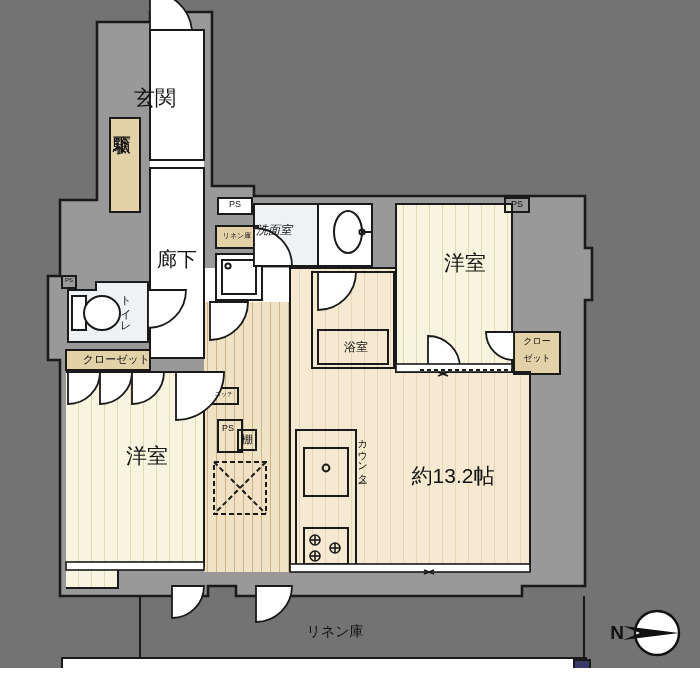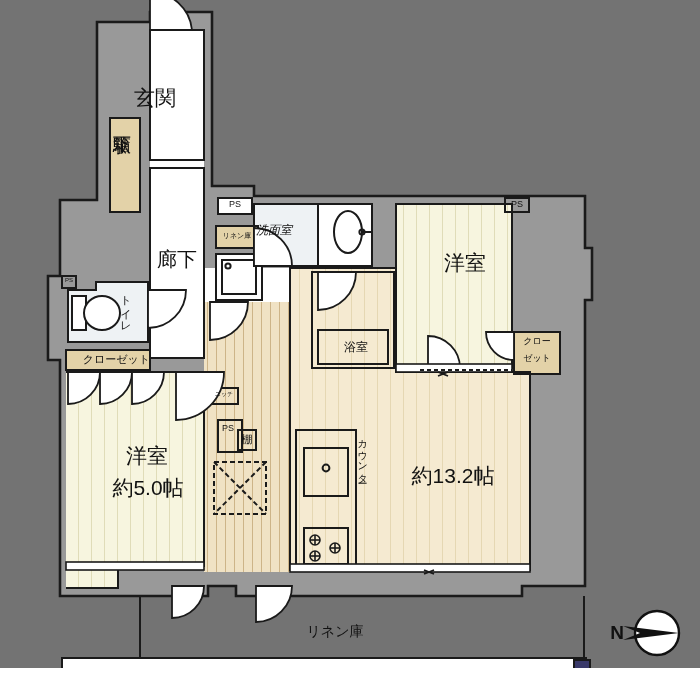--- a/index.html
+++ b/index.html
@@ -244,21 +244,20 @@
 <div class="lbl" style="left:334px;top:300px;width:44px;font-size:12px;margin-top:41px;">浴室</div>
 
 <div class="lbl tiny2" style="left:217px;top:232px;width:40px;font-size:7px;">リネン庫</div>
 
 <div class="lbl" style="left:424px;top:251px;width:82px;font-size:21px;">洋室</div>
 
 <div class="lbl" style="left:514px;top:336px;width:46px;font-size:9px;">クロー</div>
 <div class="lbl" style="left:514px;top:353px;width:46px;font-size:9px;">ゼット</div>
 
 <div class="lbl" style="left:106px;top:444px;width:82px;font-size:21px;">洋室</div>
-<div class="lbl" style="left:92px;top:476px;width:112px;font-size:21px;">約5.0帖</div>
 
 <div class="lbl" style="left:392px;top:464px;width:122px;font-size:21px;">約13.2帖</div>
 
 <div class="vlbl" style="left:357px;top:432px;font-size:10px;">カウンター</div>
 
 <div class="lbl" style="left:282px;top:624px;width:106px;font-size:14px;">リネン庫</div>
 
 <div class="lbl tiny" style="left:218px;top:199px;width:34px;font-size:9px;">PS</div>
 <div class="lbl tiny" style="left:505px;top:199px;width:24px;font-size:9px;">PS</div>
 <div class="lbl tiny2" style="left:62px;top:277px;width:14px;font-size:6px;">PS</div>

